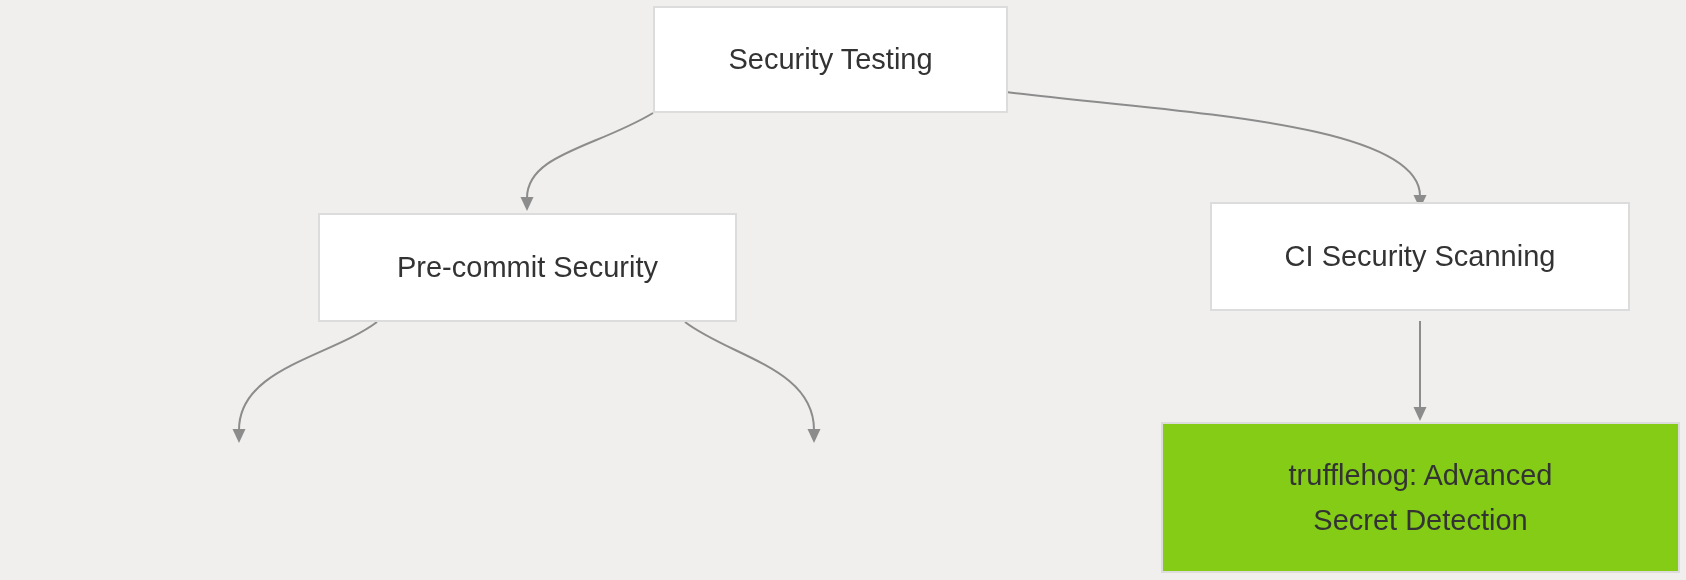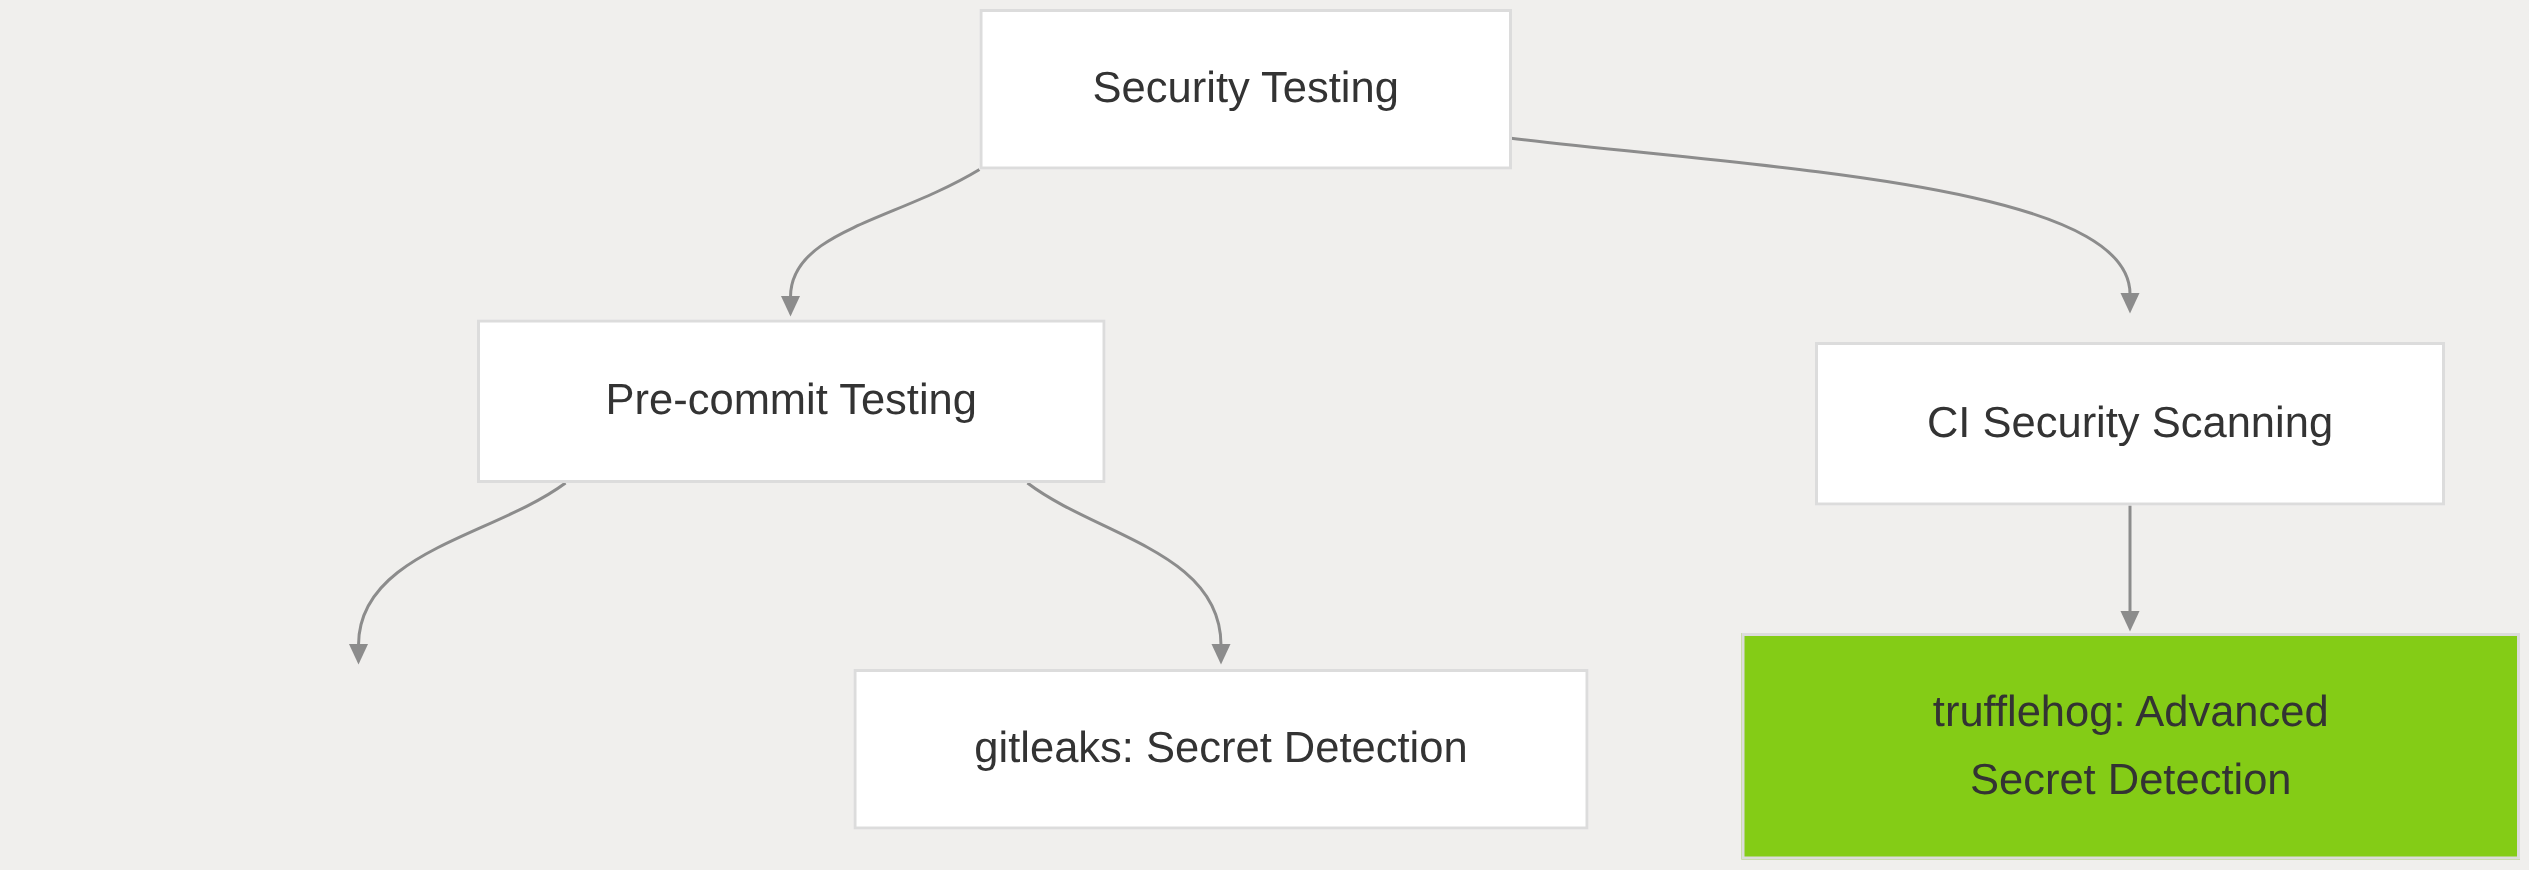--- a/index.html
+++ b/index.html
@@ -57,30 +57,27 @@
       <path d="M 377,322 C 330,357 239,368 239,430" class="edge-path" stroke="#8c8c8c" marker-end="url(#arrowhead)"></path>
       <path d="M 685,322 C 731,357 814,368 814,430" class="edge-path" stroke="#8c8c8c" marker-end="url(#arrowhead)"></path>
       <path d="M 1420,321 L 1420,408" class="edge-path" stroke="#8c8c8c" marker-end="url(#arrowhead)"></path>
     </svg>
 
   <div class="node" style="left: 653px; top: 6px; width: 355px; height: 107px; background: rgb(255, 255, 255); border: 2px solid rgb(220, 220, 220); color: rgb(51, 51, 51);">
     <span>Security Testing</span>
   </div>
 
   <div class="node" style="left: 318px; top: 213px; width: 419px; height: 109px; background: rgb(255, 255, 255); border: 2px solid rgb(220, 220, 220); color: rgb(51, 51, 51);">
-    <span>Pre-commit Testing</span>
+    <span>Pre-commit Security</span>
   </div>
 
-  <div class="node" style="left: 1210px; top: 228px; width: 420px; height: 109px; background: rgb(255, 255, 255); border: 2px solid rgb(220, 220, 220); color: rgb(51, 51, 51);">
+  <div class="node" style="left: 1210px; top: 202px; width: 420px; height: 109px; background: rgb(255, 255, 255); border: 2px solid rgb(220, 220, 220); color: rgb(51, 51, 51);">
     <span>CI Security Scanning</span>
   </div>
 
 
-  <div class="node" style="left: 569px; top: 446px; width: 490px; height: 107px; background: rgb(255, 255, 255); border: 2px solid rgb(220, 220, 220); color: rgb(51, 51, 51);">
-    <span>gitleaks: Secret Detection</span>
-  </div>
 
   <div class="node" style="left: 1161px; top: 422px; width: 519px; height: 151px; background: #84cc16; border: 2px solid rgb(220, 220, 220); color: rgb(51, 51, 51);">
     <span>trufflehog: Advanced
 Secret Detection</span>
   </div>
 
 </div>
 
 </body></html>

